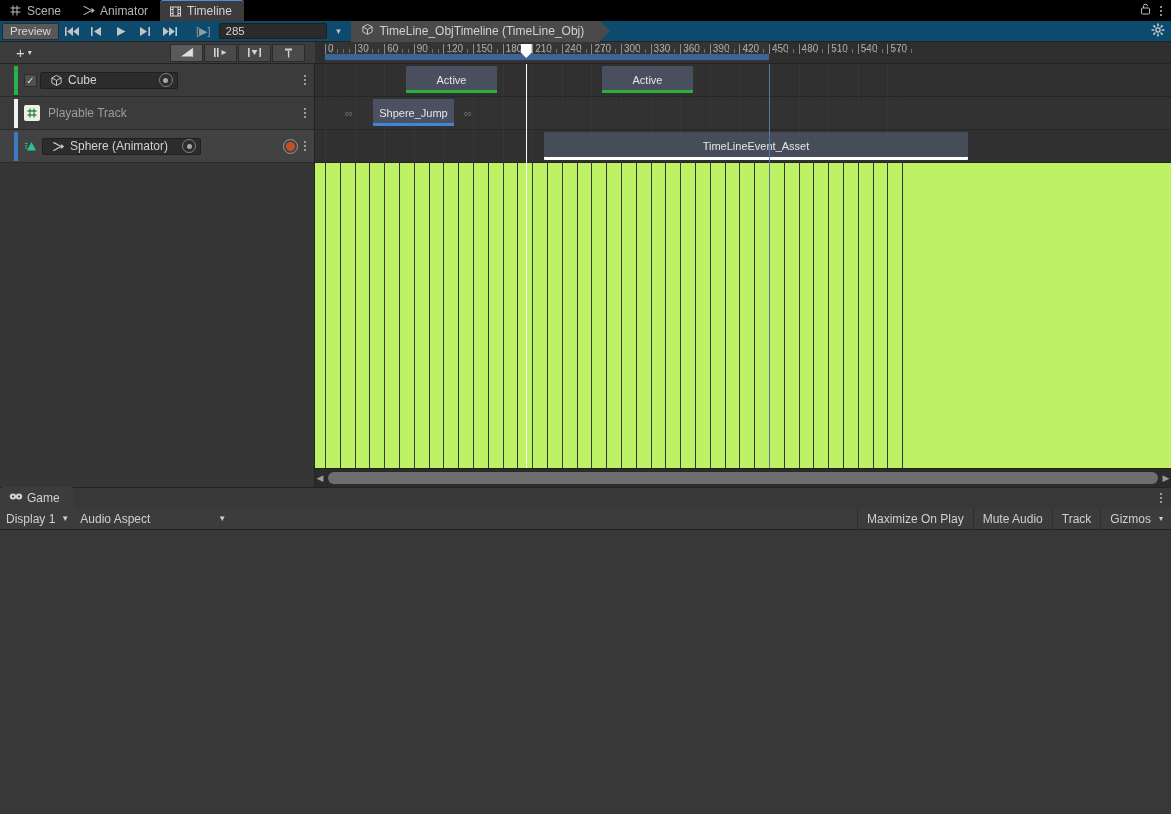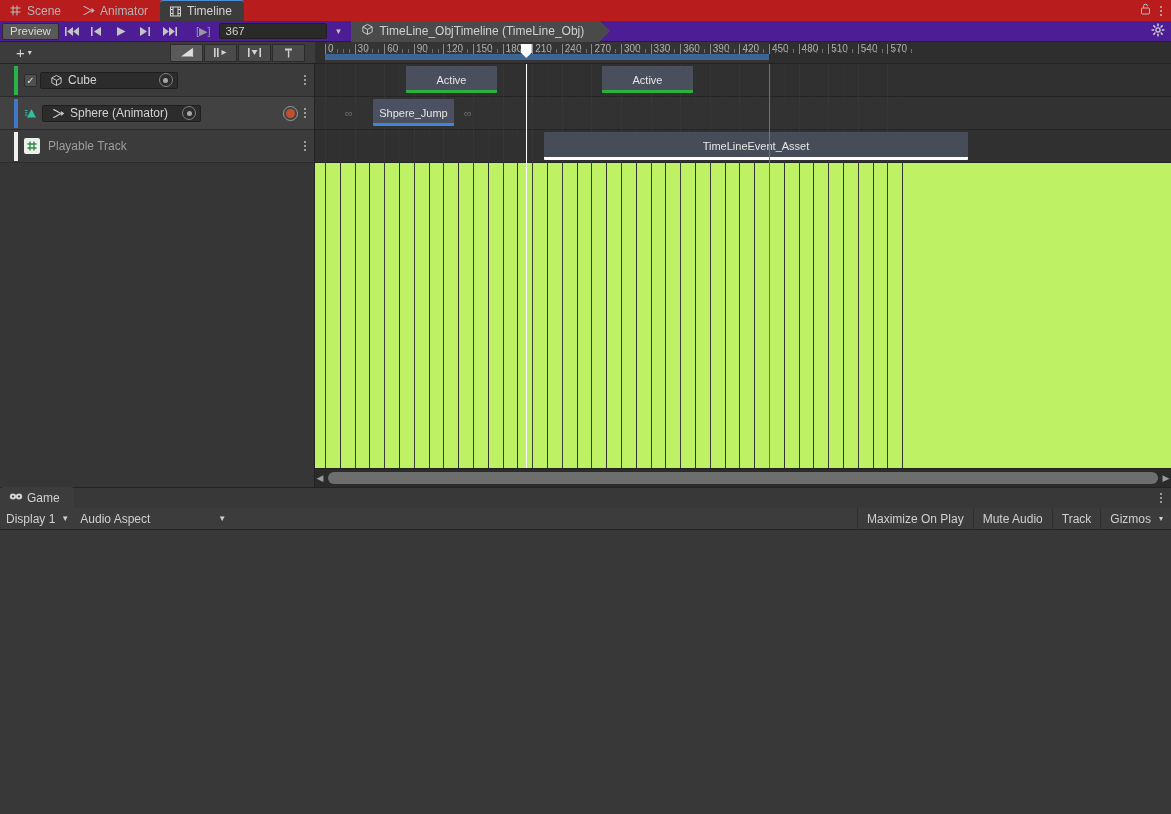--- a/index.html
+++ b/index.html
@@ -9,39 +9,39 @@
     font-family: "Liberation Sans", sans-serif;
     font-size: 12px;
     color: #c8c8c8;
     overflow: hidden;
   }
   #app { position: relative; width: 1171px; height: 814px; }
 
   
   .tabbar {
     position: absolute; left: 0; top: 0; width: 1171px; height: 21px;
-    background: #b91c1c;
+    background: #000000;
     display: flex; align-items: flex-end;
   }
   .tab {
     height: 21px; display: flex; align-items: center; gap: 5px;
     padding: 0 12px 0 9px; font-size: 12px; color: #b4b4b4;
     border-top-left-radius: 3px; border-top-right-radius: 3px;
   }
   .tab.active { background: #3c3c3c; color: #d2d2d2; border-top: 1px solid #4c8dd9; }
   .tab-ico { display: inline-block; width: 13px; height: 13px; position: relative; }
   .tabbar-right {
     margin-left: auto; display: flex; align-items: center; gap: 9px;
     padding-right: 9px; height: 21px;
   }
 
   
   .tl-toolbar {
     position: absolute; left: 0; top: 21px; width: 1171px; height: 21px;
-    background: #4c1d95; display: flex; align-items: center;
+    background: #0c4a6e; display: flex; align-items: center;
     border-bottom: 1px solid #232323;
   }
   .preview-btn {
     margin-left: 2px; height: 17px; padding: 0 7px; background: #585858;
     border: 1px solid #2b2b2b; border-radius: 2px; color: #d8d8d8;
     display: flex; align-items: center; font-size: 11.5px;
   }
   .tp-btn {
     height: 17px; min-width: 24px; padding: 0 5px; display: flex;
     align-items: center; justify-content: center; color: #c4c4c4;
@@ -342,21 +342,21 @@
         <path d="M1 1L6.8 5.5L1 10Z"></path>
             <path d="M7 1L12.8 5.5L7 10Z"></path>
             <rect x="13.4" y="1" width="1.6" height="9"></rect>
       </g>
         </svg>
     </div>
     <div class="tp-btn" style="margin-left:8px">
       <span class="dim">[▶]</span>
     </div>
     <div class="frame-field">
-      <span>367</span>
+      <span>285</span>
     </div>
     <div class="tb-arrow">
       <span style="font-size:8px;color:#c0c0c0">▼</span>
     </div>
     <div class="breadcrumb">
       <span>
         <svg width="13" height="13" viewBox="0 0 14 14">
           <path d="M7 1.5L12 4.2V9.6L7 12.3L2 9.6V4.2Z" stroke="#cfcfcf" fill="none" stroke-width="1"></path>
           <path d="M2 4.2L7 6.9L12 4.2M7 6.9V12.3" stroke="#cfcfcf" fill="none" stroke-width="1"></path>
         </svg>
@@ -563,20 +563,39 @@
       </div>
       <div class="trk-right">
         <span class="kebab">
             <i></i>
             <i></i>
             <i></i>
           </span>
       </div>
     </div>
 
+    <div class="track-head">
+      <div class="track-accent" style="background:#f0f0f0"></div>
+      <div class="trk-icon" style="margin-left:24px;background:#eef0ee;border-radius:2px;width:16px;height:16px">
+        <svg width="12" height="12" viewBox="0 0 12 12">
+          <g stroke="#2f8a3f" stroke-width="1.3">
+            <path d="M4 1.5V10.5M8 1.5V10.5M1.5 4H10.5M1.5 8H10.5"></path>
+          </g>
+        </svg>
+      </div>
+      <span class="trk-name" style="margin-left:8px;color:#9d9d9d">Playable Track</span>
+      <div class="trk-right">
+        <span class="kebab">
+            <i></i>
+            <i></i>
+            <i></i>
+          </span>
+      </div>
+    </div>
+
     <div class="track-head sel">
       <div class="track-accent" style="background:#3f78c8"></div>
       <div class="trk-icon" style="margin-left:24px">
         <svg width="15" height="15" viewBox="0 0 15 15">
           <path d="M7.5 3L12 11.5H3Z" fill="#2fbf9b"></path>
           <path d="M1 4.5H3.4M1 6.8H3.4M1 9.1H3.4" stroke="#2fbf9b" stroke-width="1"></path>
         </svg>
       </div>
       <div class="trk-namebox">
         <span class="trk-icon">
@@ -591,39 +610,20 @@
         <span class="trk-name">Sphere (Animator)</span>
         <span style="flex:1;min-width:6px"></span>
         <span class="trk-target">
             <i></i>
           </span>
       </div>
       <div class="trk-right">
         <span class="rec-btn">
             <i></i>
           </span>
-        <span class="kebab">
-            <i></i>
-            <i></i>
-            <i></i>
-          </span>
-      </div>
-    </div>
-
-    <div class="track-head">
-      <div class="track-accent" style="background:#f0f0f0"></div>
-      <div class="trk-icon" style="margin-left:24px;background:#eef0ee;border-radius:2px;width:16px;height:16px">
-        <svg width="12" height="12" viewBox="0 0 12 12">
-          <g stroke="#2f8a3f" stroke-width="1.3">
-            <path d="M4 1.5V10.5M8 1.5V10.5M1.5 4H10.5M1.5 8H10.5"></path>
-          </g>
-        </svg>
-      </div>
-      <span class="trk-name" style="margin-left:8px;color:#9d9d9d">Playable Track</span>
-      <div class="trk-right">
         <span class="kebab">
             <i></i>
             <i></i>
             <i></i>
           </span>
       </div>
     </div>
   </div>
 
   <div class="clip-pane">

